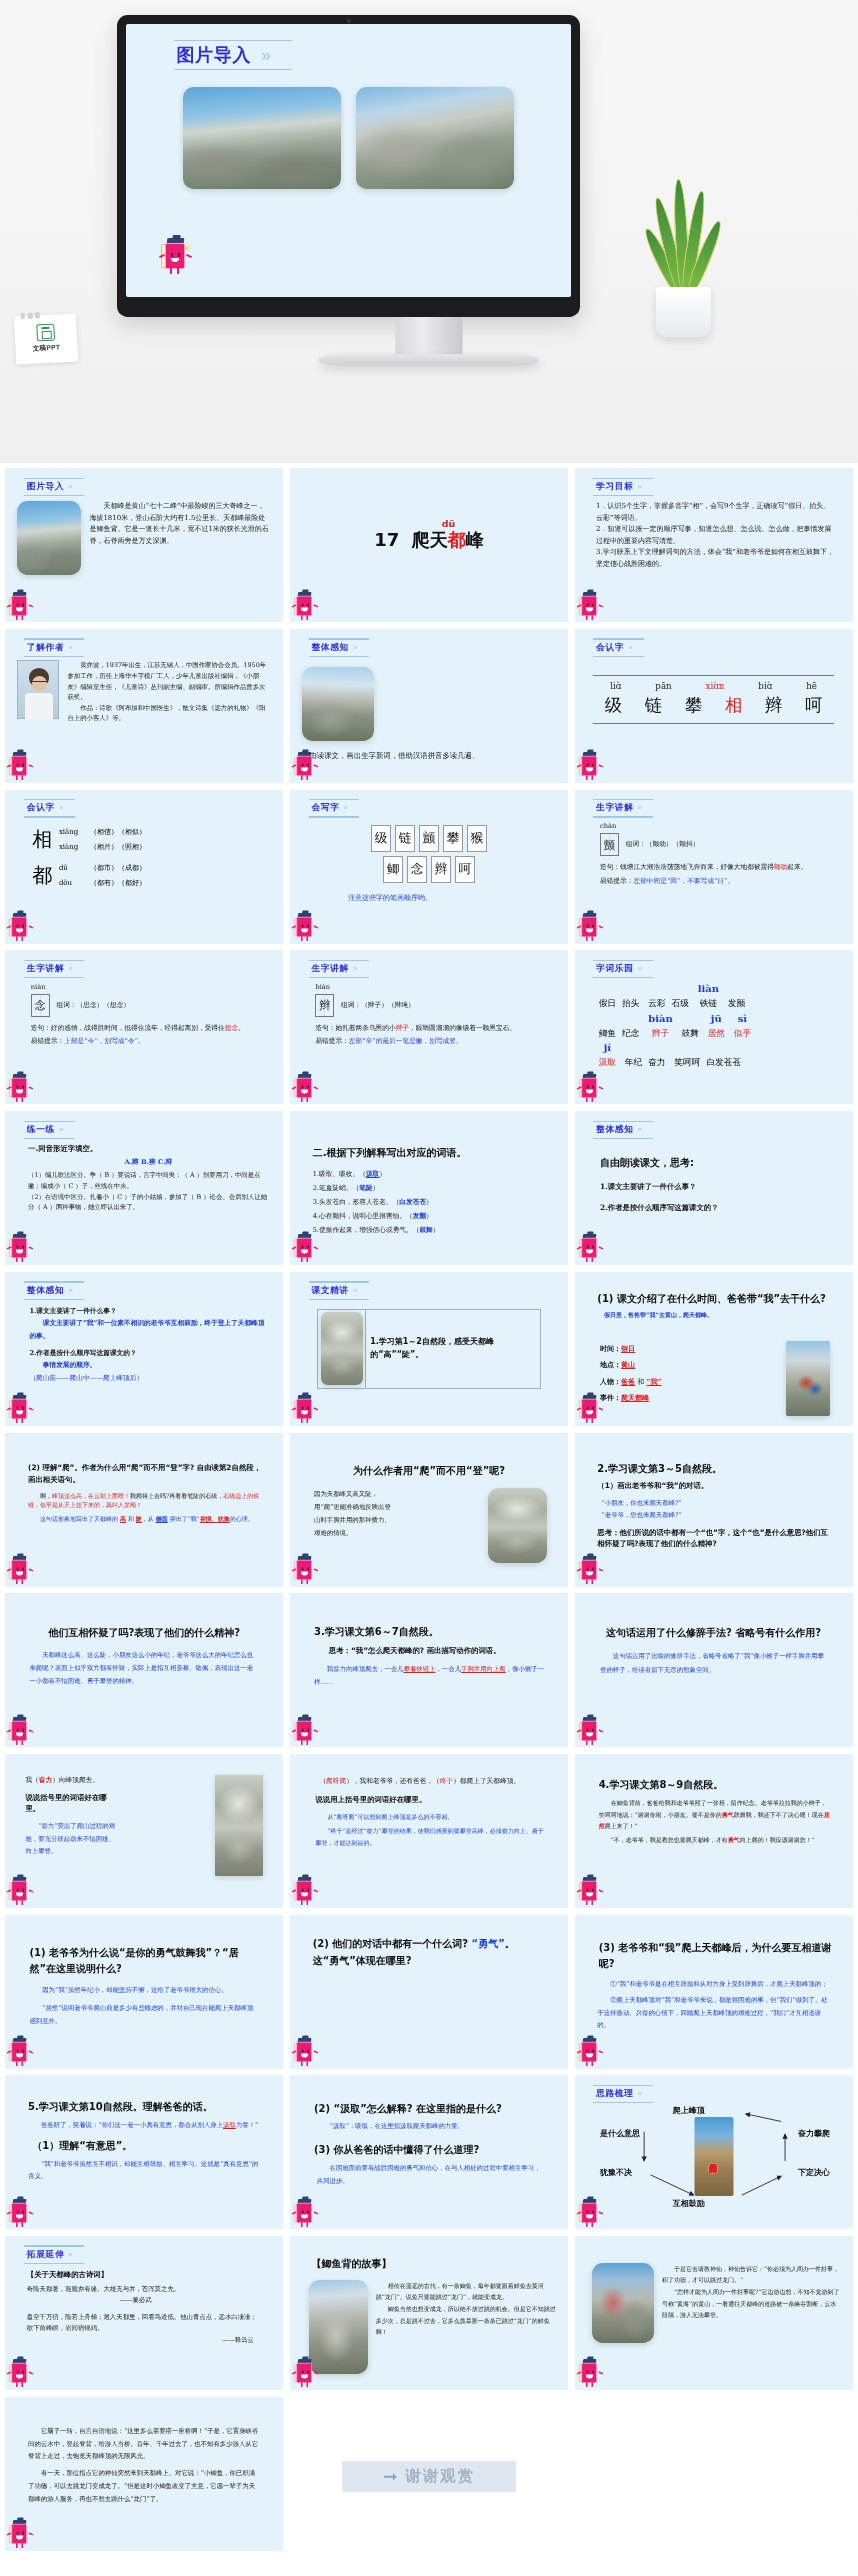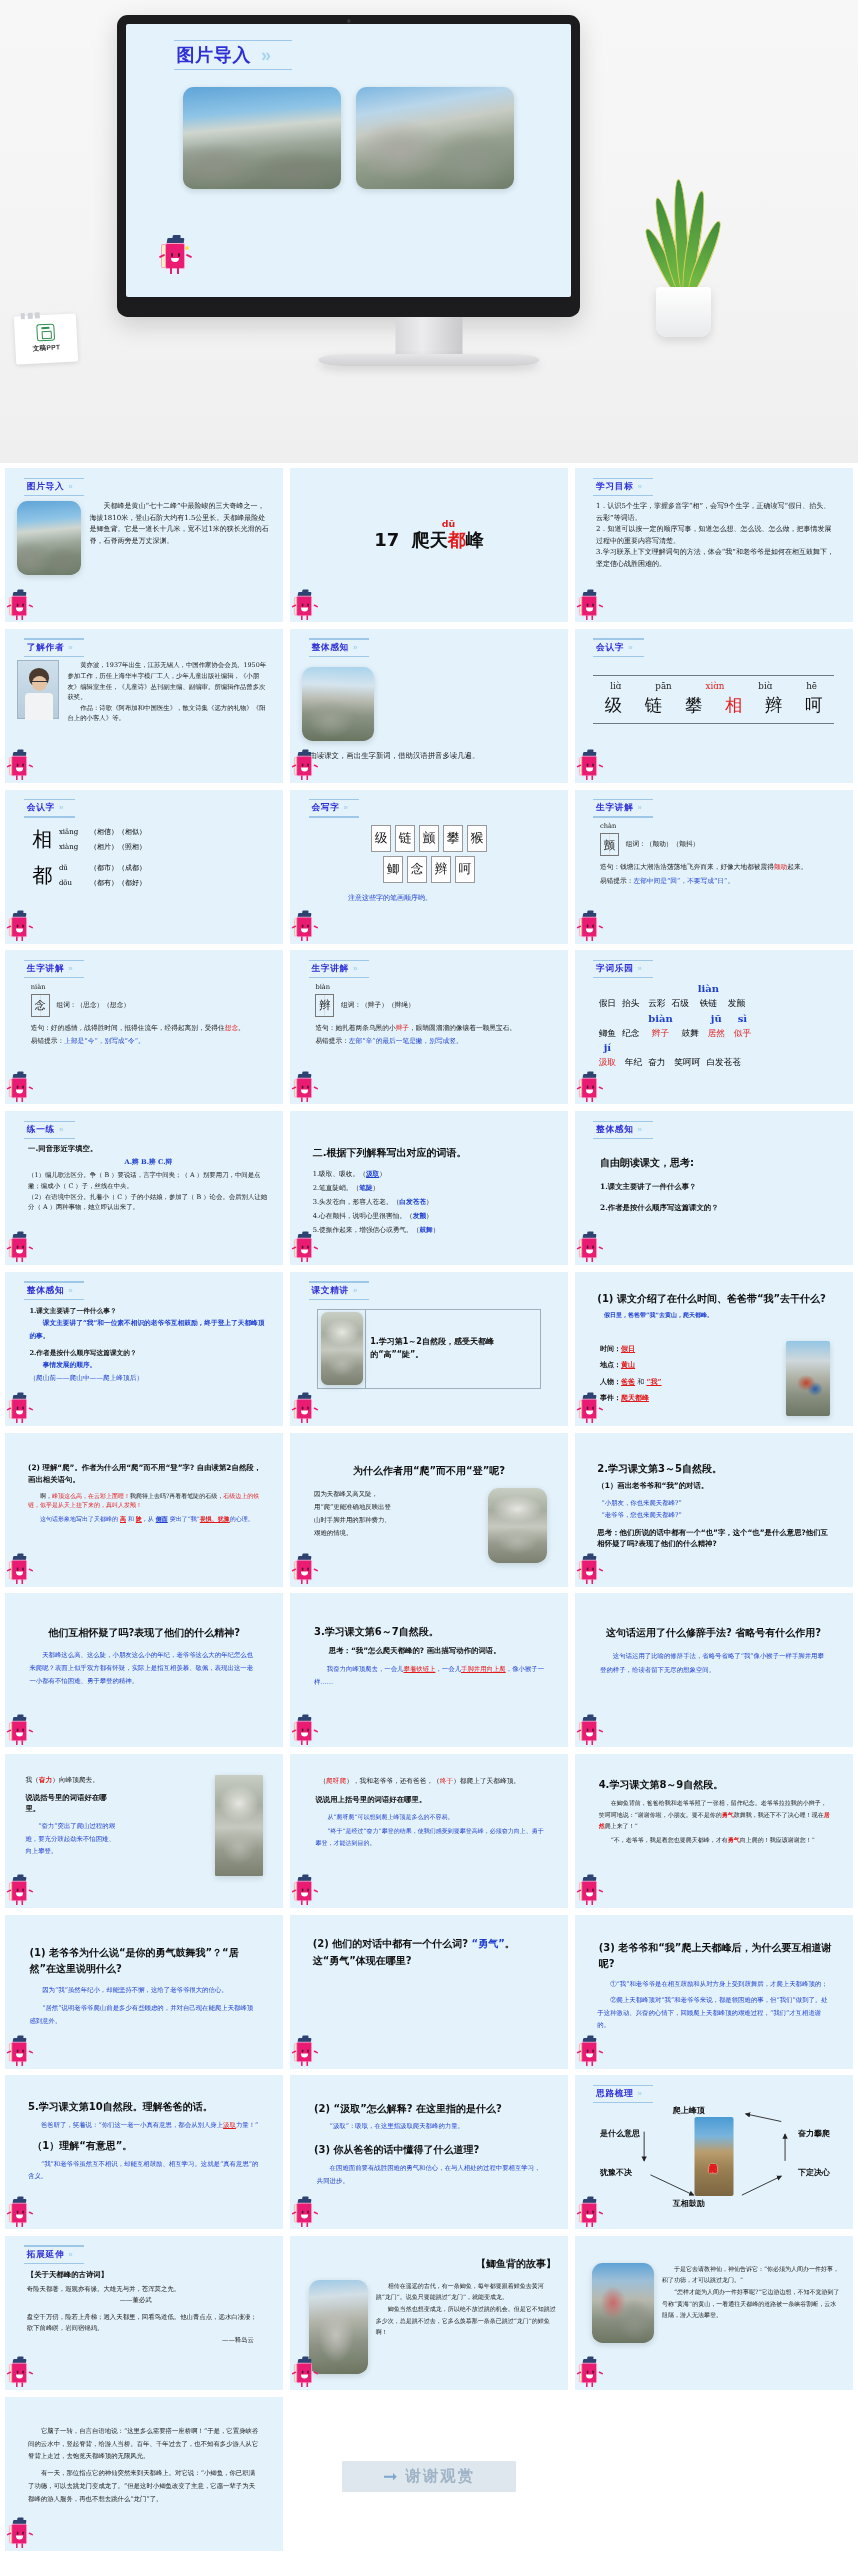--- a/index.html
+++ b/index.html
@@ -1141,21 +1141,21 @@
         <div class="eye r"></div>
         <div class="smile"></div>
         <div class="arm l"></div>
         <div class="arm r"></div>
         <div class="leg l"></div>
         <div class="leg r"></div>
       </div>
   </div>
 
   <div class="slide">
-    <div class="qa-title" style="margin:9.4px 0 0 9.4px;text-align:right;">【鲫鱼背的故事】</div>
+    <div class="qa-title" style="margin:9.4px 0 0 9.4px;">【鲫鱼背的故事】</div>
     <div class="two-col" style="margin-top:8px;">
       <div class="photo mt-e" style="width:59px;height:94px;flex:none;margin-left:6.7px;"></div>
       <div class="body-cn" style="font-size:6px;line-height:1.95;">
         <div class="indent">相传在遥远的古代，有一条鲫鱼，每年都要跟着鲤鱼去黄河跳“龙门”。说鱼只要能跳过“龙门”，就能变成龙。</div>
         <div class="indent">鲫鱼当然也想变成龙，所以绝不放过跳的机会。但是它不知跳过多少次，总是跳不过去，它多么羡慕那一条条已跳过“龙门”的鲤鱼啊！</div>
       </div>
     </div>
     <div class="mascot">
         <div class="cap"></div>
         <div class="page"></div>

